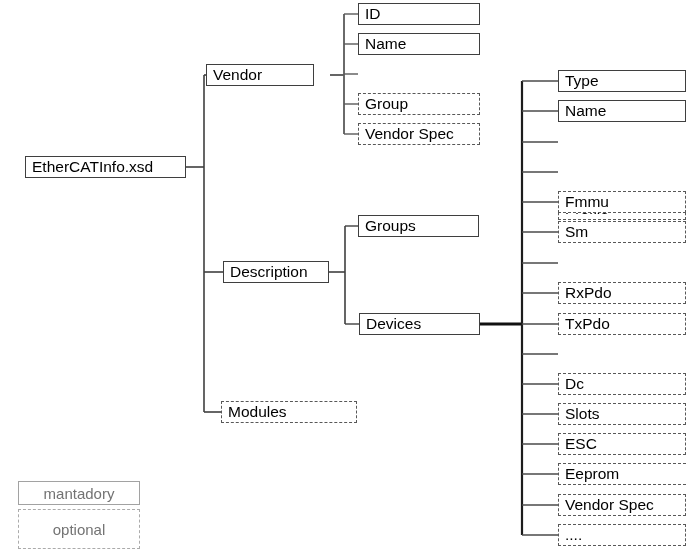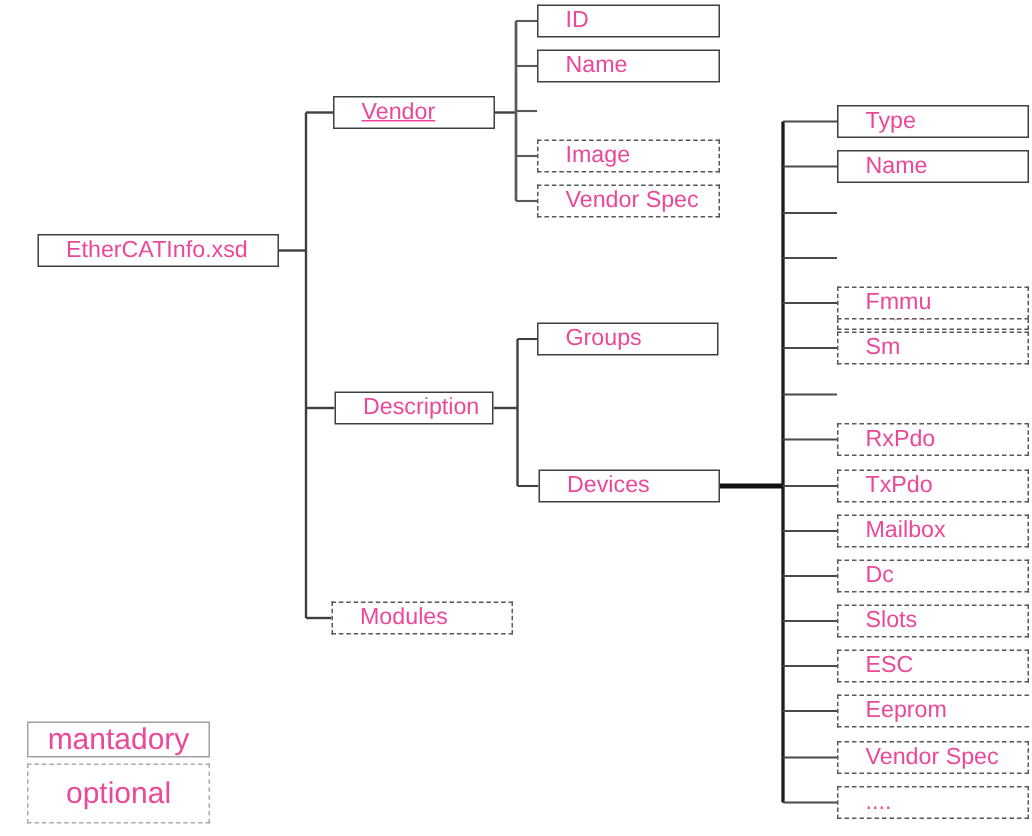--- a/index.html
+++ b/index.html
@@ -3,29 +3,29 @@
 <meta charset="utf-8">
 <style>
   html,body { margin:0; padding:0; background:#ffffff; }
   #canvas {
     position:relative; width:688px; height:557px; background:#ffffff;
     font-family:"Liberation Sans", sans-serif; overflow:hidden;
   }
   svg.wires { position:absolute; left:0; top:0; width:688px; height:557px; }
   .node {
     position:absolute; box-sizing:border-box; background:#ffffff;
-    display:flex; align-items:center; padding-left:18px;
-    font-size:15.5px; color:#ec4899; white-space:nowrap; overflow:hidden;
+    display:flex; align-items:center; padding-left:6px;
+    font-size:15.5px; color:#000000; white-space:nowrap; overflow:hidden;
   }
   .solid  { border:1.5px solid #3f3f3f; }
   .dashed { border:1.6px dashed #585858; }
   .legend-box {
     position:absolute; box-sizing:border-box; background:#ffffff;
     display:flex; align-items:center; justify-content:center;
-    font-size:20px; color:#ec4899; white-space:nowrap;
+    font-size:15px; color:#737373; white-space:nowrap;
   }
   .legend-solid  { border:1.6px solid #a2a2a2; }
   .legend-dashed { border:1.6px dashed #ababab; }
 </style>
 </head>
 <body>
 
 <div id="canvas">
 
   <svg class="wires" viewBox="0 0 688 557">
@@ -66,40 +66,39 @@
     <line x1="522" y1="384" x2="558" y2="384" stroke="#4a4a4a" stroke-width="1.4"></line>
     <line x1="522" y1="414" x2="558" y2="414" stroke="#4a4a4a" stroke-width="1.4"></line>
     <line x1="522" y1="444" x2="558" y2="444" stroke="#4a4a4a" stroke-width="1.4"></line>
     <line x1="522" y1="474" x2="558" y2="474" stroke="#4a4a4a" stroke-width="1.4"></line>
     <line x1="522" y1="505" x2="558" y2="505" stroke="#4a4a4a" stroke-width="1.4"></line>
     <line x1="522" y1="535" x2="558" y2="535" stroke="#4a4a4a" stroke-width="1.4"></line>
   </svg>
 
   <div class="node solid" style="left:25px; top:156px; width:161px; height:22px;">EtherCATInfo.xsd</div>
 
-  <div class="node solid" style="left:222px; top:64px; width:108px; height:22px;text-decoration:underline;">Vendor</div>
+  <div class="node solid" style="left:206px; top:64px; width:108px; height:22px;">Vendor</div>
   <div class="node solid" style="left:223px; top:261px; width:106px; height:22px;">Description</div>
-  <div class="node dashed" style="left:221px; top:401px; width:121px; height:22px;">Modules</div>
+  <div class="node dashed" style="left:221px; top:401px; width:136px; height:22px;">Modules</div>
 
   <div class="node solid" style="left:358px; top:3px;   width:122px; height:22px;">ID</div>
   <div class="node solid" style="left:358px; top:33px;  width:122px; height:22px;">Name</div>
-  <div class="node dashed" style="left:358px; top:93px;  width:122px; height:22px;">Image</div>
+  <div class="node dashed" style="left:358px; top:93px;  width:122px; height:22px;">Group</div>
   <div class="node dashed" style="left:358px; top:123px; width:122px; height:22px;">Vendor Spec</div>
 
   <div class="node solid" style="left:358px; top:215px; width:121px; height:22px;">Groups</div>
   <div class="node solid" style="left:359px; top:313px; width:121px; height:22px;">Devices</div>
 
   <div class="node solid" style="left:558px; top:70px;  width:128px; height:22px;">Type</div>
   <div class="node solid" style="left:558px; top:100px; width:128px; height:22px;">Name</div>
   <div class="node dashed" style="left:558px; top:161px; width:128px; height:22px;margin-top:37px;">Profile</div>
   <div class="node dashed" style="left:558px; top:191px; width:128px; height:22px;">Fmmu</div>
   <div class="node dashed" style="left:558px; top:221px; width:128px; height:22px;">Sm</div>
   <div class="node dashed" style="left:558px; top:282px; width:128px; height:22px;">RxPdo</div>
   <div class="node dashed" style="left:558px; top:313px; width:128px; height:22px;">TxPdo</div>
-  <div class="node dashed" style="left:558px; top:343px; width:128px; height:22px;">Mailbox</div>
   <div class="node dashed" style="left:558px; top:373px; width:128px; height:22px;">Dc</div>
   <div class="node dashed" style="left:558px; top:403px; width:128px; height:22px;">Slots</div>
   <div class="node dashed" style="left:558px; top:433px; width:128px; height:22px;">ESC</div>
   <div class="node dashed" style="left:558px; top:463px; width:148px; height:22px;">Eeprom</div>
   <div class="node dashed" style="left:558px; top:494px; width:128px; height:22px;">Vendor Spec</div>
   <div class="node dashed" style="left:558px; top:524px; width:128px; height:22px;">....</div>
 
   <div class="legend-box legend-solid" style="left:18px; top:481px; width:122px; height:24px;">mantadory</div>
   <div class="legend-box legend-dashed" style="left:18px; top:509px; width:122px; height:40px;">optional</div>
 

